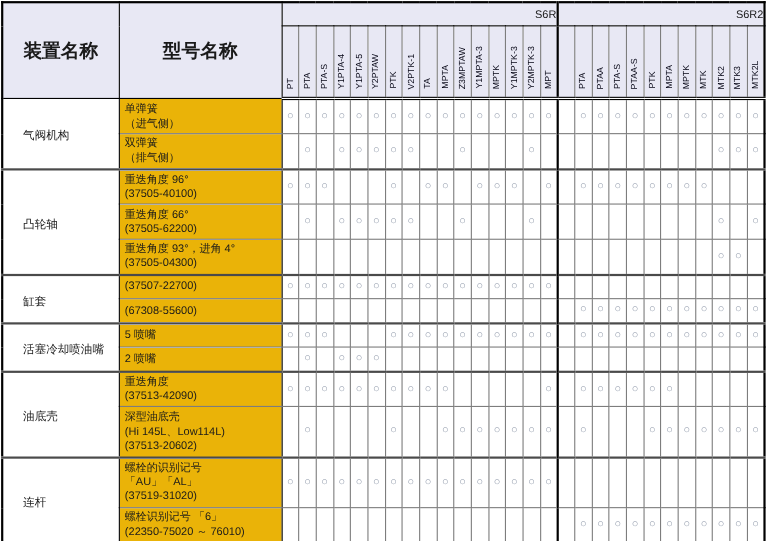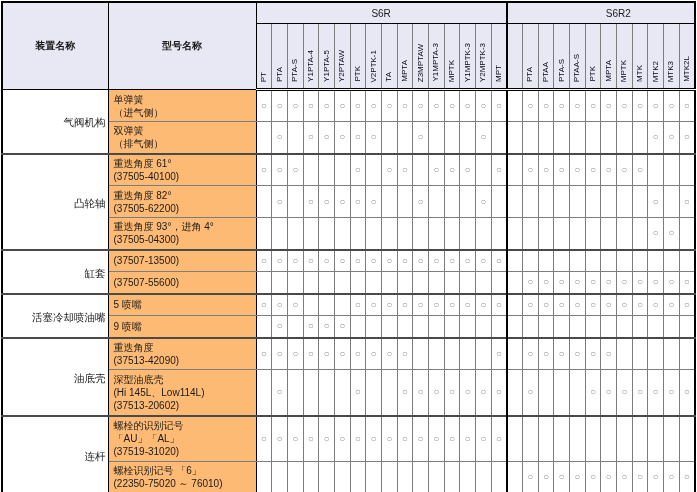--- a/index.html
+++ b/index.html
@@ -23,30 +23,30 @@
     border:2px solid var(--grid-dark);
   }
   th,td{
     border:1px solid var(--grid-light);
     padding:0;
     overflow:hidden;
   }
   thead th{background:var(--header-bg);}
   th.corner{
     border-color:var(--grid-dark);
-    font-size:10px;
+    font-size:17px;
     font-weight:bold;
     text-align:center;
     vertical-align:middle;
   }
   th.series-h{
     border-color:var(--grid-dark);
     font-size:10px;
     font-weight:normal;
-    text-align:center;
+    text-align:right;
     height:20px;
   }
   th.col-h{
     border-bottom:3px double var(--grid-dark);
     vertical-align:bottom;
     text-align:center;
     height:64px;
   }
   .vlabel{
     display:inline-block;
@@ -56,34 +56,34 @@
     font-weight:normal;
     line-height:1;
     padding:2px 0 1px 0;
     white-space:nowrap;
     color:#050515;
   }
   td.device-cell{
     border-left-color:var(--grid-dark);
     border-right-color:var(--grid-dark);
     font-size:10.5px;
-    text-align:right;
+    text-align:left;
     vertical-align:middle;
     padding:6px 2px 2px 18px;
     background:#fff;
   }
   td.model-cell{
     border-left-color:var(--grid-dark);
     border-right-color:var(--grid-dark);
     font-size:10px;
     text-align:left;
     vertical-align:middle;
     padding:2px 3px 2px 5px;
     line-height:1.3;
-    background:#fdba74;
+    background:#eab308;
   }
   td.mark-cell{
     text-align:center;
     vertical-align:middle;
     font-size:10px;
     line-height:1;
     color:var(--mark-color);
     background:#fff;
   }
   .grp-left{border-left:2px solid var(--grid-dark) !important;padding-left:35px;}
@@ -233,21 +233,21 @@
         <td class="mark-cell"></td>
         <td class="mark-cell"></td>
         <td class="mark-cell"></td>
         <td class="mark-cell">○</td>
         <td class="mark-cell">○</td>
         <td class="mark-cell">○</td>
       </tr>
       <tr class="lines-2 grp-top">
         <td class="device-cell" rowspan="3">凸轮轴</td>
         <td class="model-cell">
-          <div class="model-line">重迭角度 61°</div>
+          <div class="model-line">重迭角度 96°</div>
           <div class="model-line">(37505-40100)</div>
         </td>
         <td class="mark-cell">○</td>
         <td class="mark-cell">○</td>
         <td class="mark-cell">○</td>
         <td class="mark-cell"></td>
         <td class="mark-cell"></td>
         <td class="mark-cell"></td>
         <td class="mark-cell">○</td>
         <td class="mark-cell"></td>
@@ -267,21 +267,21 @@
         <td class="mark-cell">○</td>
         <td class="mark-cell">○</td>
         <td class="mark-cell">○</td>
         <td class="mark-cell">○</td>
         <td class="mark-cell"></td>
         <td class="mark-cell"></td>
         <td class="mark-cell"></td>
       </tr>
       <tr class="lines-2">
         <td class="model-cell">
-          <div class="model-line">重迭角度 82°</div>
+          <div class="model-line">重迭角度 66°</div>
           <div class="model-line">(37505-62200)</div>
         </td>
         <td class="mark-cell"></td>
         <td class="mark-cell">○</td>
         <td class="mark-cell"></td>
         <td class="mark-cell">○</td>
         <td class="mark-cell">○</td>
         <td class="mark-cell">○</td>
         <td class="mark-cell">○</td>
         <td class="mark-cell">○</td>
@@ -336,21 +336,21 @@
         <td class="mark-cell"></td>
         <td class="mark-cell"></td>
         <td class="mark-cell"></td>
         <td class="mark-cell">○</td>
         <td class="mark-cell">○</td>
         <td class="mark-cell"></td>
       </tr>
       <tr class="lines-1 grp-top">
         <td class="device-cell" rowspan="2">缸套</td>
         <td class="model-cell">
-          <div class="model-line">(37507-13500)</div>
+          <div class="model-line">(37507-22700)</div>
         </td>
         <td class="mark-cell">○</td>
         <td class="mark-cell">○</td>
         <td class="mark-cell">○</td>
         <td class="mark-cell">○</td>
         <td class="mark-cell">○</td>
         <td class="mark-cell">○</td>
         <td class="mark-cell">○</td>
         <td class="mark-cell">○</td>
         <td class="mark-cell">○</td>
@@ -369,21 +369,21 @@
         <td class="mark-cell"></td>
         <td class="mark-cell"></td>
         <td class="mark-cell"></td>
         <td class="mark-cell"></td>
         <td class="mark-cell"></td>
         <td class="mark-cell"></td>
         <td class="mark-cell"></td>
       </tr>
       <tr class="lines-1">
         <td class="model-cell">
-          <div class="model-line">(37507-55600)</div>
+          <div class="model-line">(67308-55600)</div>
         </td>
         <td class="mark-cell"></td>
         <td class="mark-cell"></td>
         <td class="mark-cell"></td>
         <td class="mark-cell"></td>
         <td class="mark-cell"></td>
         <td class="mark-cell"></td>
         <td class="mark-cell"></td>
         <td class="mark-cell"></td>
         <td class="mark-cell"></td>
@@ -436,21 +436,21 @@
         <td class="mark-cell">○</td>
         <td class="mark-cell">○</td>
         <td class="mark-cell">○</td>
         <td class="mark-cell">○</td>
         <td class="mark-cell">○</td>
         <td class="mark-cell">○</td>
         <td class="mark-cell">○</td>
       </tr>
       <tr class="lines-1">
         <td class="model-cell">
-          <div class="model-line">9 喷嘴</div>
+          <div class="model-line">2 喷嘴</div>
         </td>
         <td class="mark-cell"></td>
         <td class="mark-cell">○</td>
         <td class="mark-cell"></td>
         <td class="mark-cell">○</td>
         <td class="mark-cell">○</td>
         <td class="mark-cell">○</td>
         <td class="mark-cell"></td>
         <td class="mark-cell"></td>
         <td class="mark-cell"></td>

